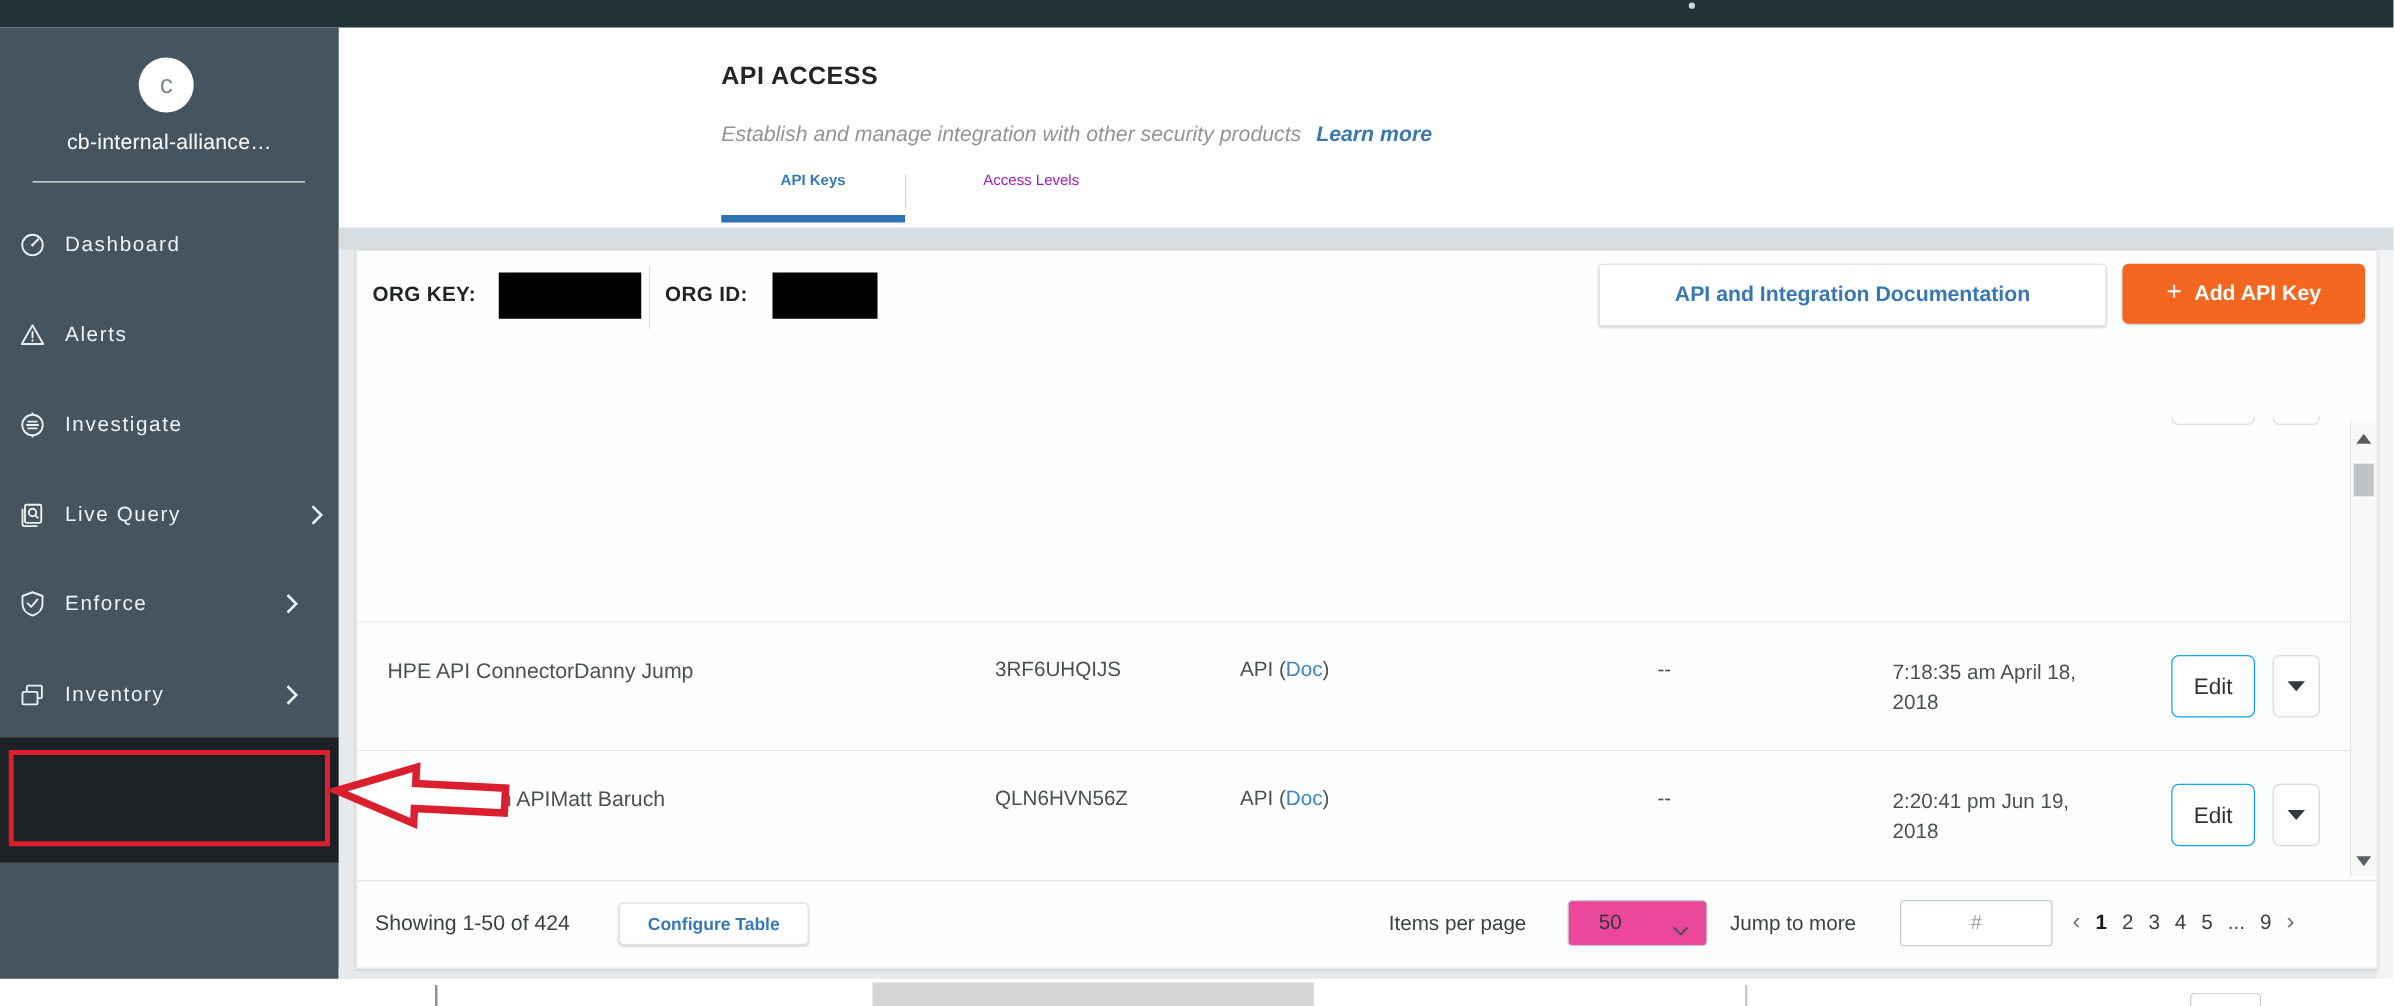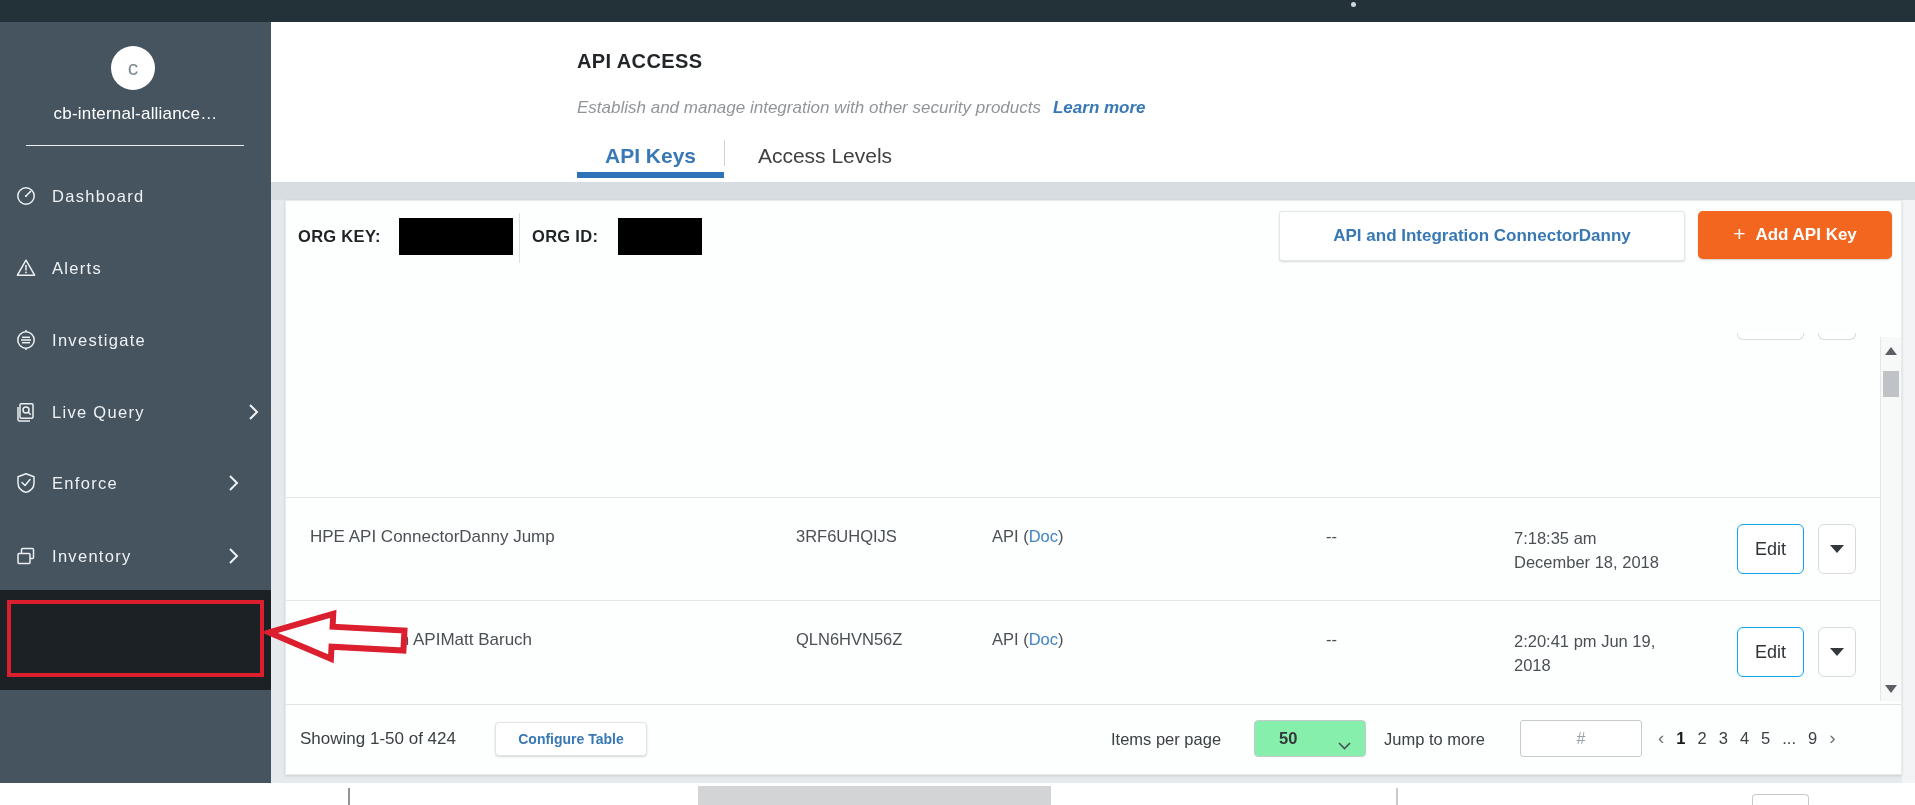--- a/index.html
+++ b/index.html
@@ -25,25 +25,25 @@
   .settings-active-bg{left:0;top:568px;width:271px;height:100px;background:#1b2125;}
 
   
   .red-box{left:7px;top:600px;width:249px;height:69px;border:4px solid #dc1f2e;z-index:30;}
   .red-arrow{left:264px;top:608px;width:146px;height:60px;z-index:30;transform:rotate(3deg);}
 
   
   .page-title{left:577px;top:50px;font-size:20px;font-weight:700;color:#232628;letter-spacing:.4px;}
   .page-subtitle{left:577px;top:98px;font-size:17px;font-style:italic;color:#90959a;}
   .learn-more{color:#3878b4;font-weight:600;margin-left:12px;cursor:pointer;}
-  .tab{top:136px;height:40px;display:flex;align-items:center;justify-content:center;font-size:21px;cursor:pointer;}
+  .tab{top:124px;height:40px;display:flex;align-items:center;justify-content:center;font-size:12px;cursor:pointer;}
   .tab-active{left:577px;width:147px;color:#3878b4;font-weight:600;}
   .tab-underline{left:577px;top:172px;width:147px;height:6px;background:#2e72b8;}
   .tab-divider{left:724px;top:140px;width:1px;height:26px;background:#cfd3d7;}
-  .tab-inactive{left:725px;width:200px;color:#404040;}
+  .tab-inactive{left:725px;width:200px;color:#a21caf;}
 
   
   .gray-band{left:271px;top:182px;width:1644px;height:18px;background:#d8dde1;}
   .left-gutter{left:271px;top:200px;width:14px;height:583px;background:#e7eaec;}
   .bottom-gutter{left:271px;top:775px;width:1631px;height:8px;background:#e7eaec;}
   .right-gutter{left:1902px;top:200px;width:13px;height:583px;background:#f2f4f5;}
 
   
   .card{left:285px;top:200px;width:1617px;height:575px;background:#fdfefe;border:1px solid #e7e9ea;
         box-sizing:border-box;box-shadow:0 1px 3px rgba(0,0,0,.12);}
@@ -91,21 +91,21 @@
   .sb-down{position:absolute;left:4px;bottom:8px;width:0;height:0;border-left:6px solid transparent;border-right:6px solid transparent;border-top:8px solid #5a5f63;}
 
   
   .cfooter{left:0;top:503px;width:1615px;height:70px;border-top:1px solid #e0e2e4;box-sizing:border-box;}
   .showing{position:absolute;left:14px;top:24px;font-size:17px;color:#3a3f42;}
   .cfg-btn{position:absolute;left:209px;top:17px;width:152px;height:34px;background:#fff;border:1px solid #e3e3e3;
            border-radius:4px;box-shadow:0 1px 2px rgba(0,0,0,.15);display:flex;align-items:center;justify-content:center;
            color:#3878b4;font-size:14px;font-weight:700;box-sizing:border-box;cursor:pointer;}
   .ipp-label{position:absolute;left:825px;top:25px;font-size:16.5px;color:#3c4144;}
   .select{position:absolute;left:968px;top:15px;width:112px;height:37px;border:1px solid #c6cbce;border-radius:4px;
-          box-sizing:border-box;display:flex;align-items:center;cursor:pointer;background:#86efac;font-weight:bold;}
+          box-sizing:border-box;display:flex;align-items:center;cursor:pointer;background:#ec4899;}
   .select-value{margin-left:24px;font-size:16.5px;color:#33383b;}
   .select-chev{position:absolute;right:14px;top:15px;}
   .jump-label{position:absolute;left:1098px;top:25px;font-size:16.5px;color:#3c4144;}
   .jump-input{position:absolute;left:1234px;top:15px;width:122px;height:37px;border:1px solid #c6cbce;border-radius:3px;
               box-sizing:border-box;text-align:center;font-size:16px;color:#33383b;background:#fff;outline:none;
               font-family:"Liberation Sans",sans-serif;}
   .jump-input::placeholder{color:#9aa0a4;}
   .pagination{position:absolute;left:1372px;top:22px;display:flex;gap:12px;align-items:center;font-size:16.5px;color:#3c4144;}
   .pg{cursor:pointer;} .pg-current{font-weight:700;color:#17191b;}
   .pg-chev{font-size:19px;color:#6b7176;cursor:pointer;}
@@ -238,37 +238,37 @@
   <div class="abs bottom-gutter"></div>
   <div class="abs right-gutter"></div>
 
   <div class="abs card">
 
     <div class="abs org-label org-key-label">ORG KEY:</div>
     <div class="abs redact-1"></div>
     <div class="abs org-sep"></div>
     <div class="abs org-label org-id-label">ORG ID:</div>
     <div class="abs redact-2"></div>
-    <div class="abs doc-btn">API and Integration ConnectorDanny</div>
+    <div class="abs doc-btn">API and Integration Documentation</div>
     <div class="abs add-btn">
       <span class="add-plus">+</span>
       <span>Add API Key</span>
     </div>
 
 
     <div class="abs viewport">
       <div class="clipped-btn" style="left:1451px;width:67px;"></div>
       <div class="clipped-btn" style="left:1532px;width:38px;"></div>
 
       <div class="row row-1">
         <div class="cell c-name">HPE API ConnectorDanny Jump</div>
         <div class="cell c-apiid">3RF6UHQIJS</div>
         <div class="cell c-type"><span>API (</span><span class="doc-link">Doc</span><span>)</span></div>
         <div class="cell c-ip">--</div>
-        <div class="cell c-time">7:18:35 am December 18, 2018</div>
+        <div class="cell c-time">7:18:35 am April 18, 2018</div>
         <div class="edit-btn">Edit</div>
         <div class="dd-btn">
             <span class="caret-down"></span>
           </div>
       </div>
 
       <div class="row row-2">
         <div class="cell c-name">King &amp; Union APIMatt Baruch</div>
         <div class="cell c-apiid">QLN6HVN56Z</div>
         <div class="cell c-type"><span>API (</span><span class="doc-link">Doc</span><span>)</span></div>

